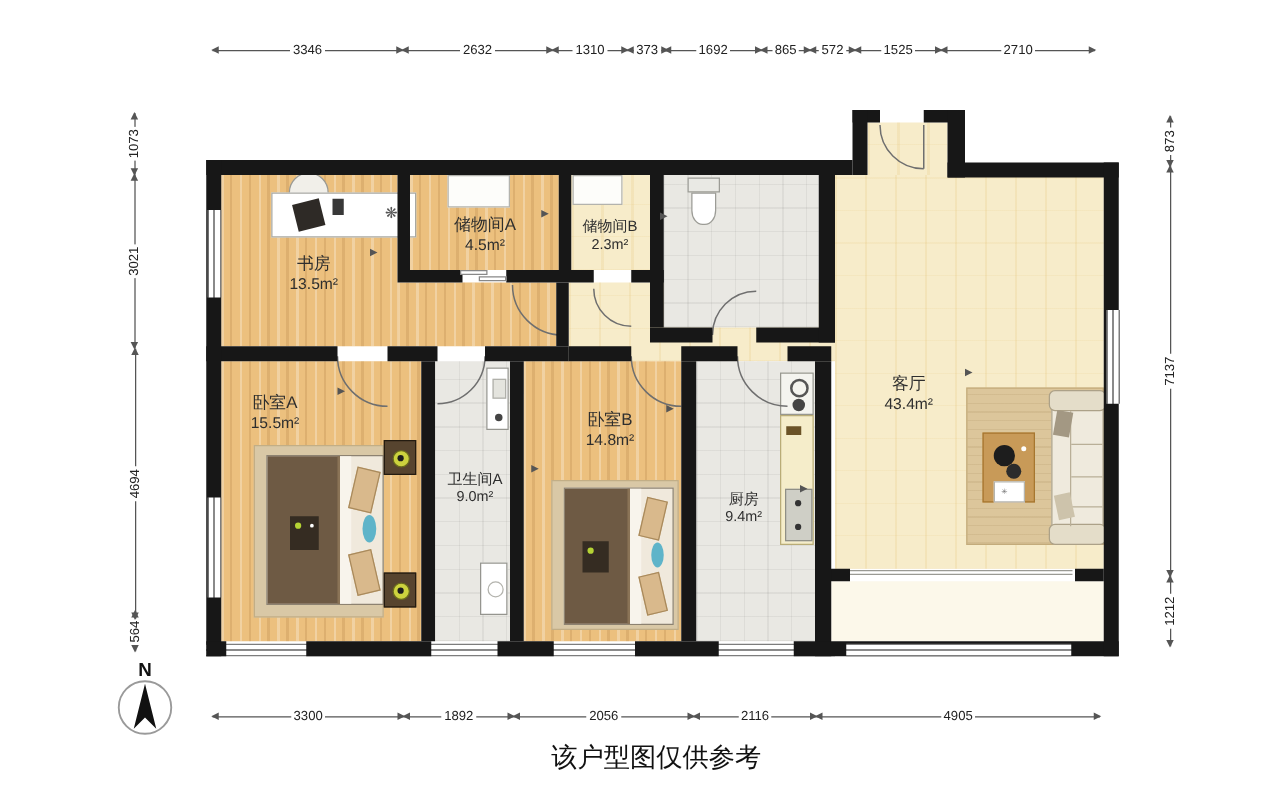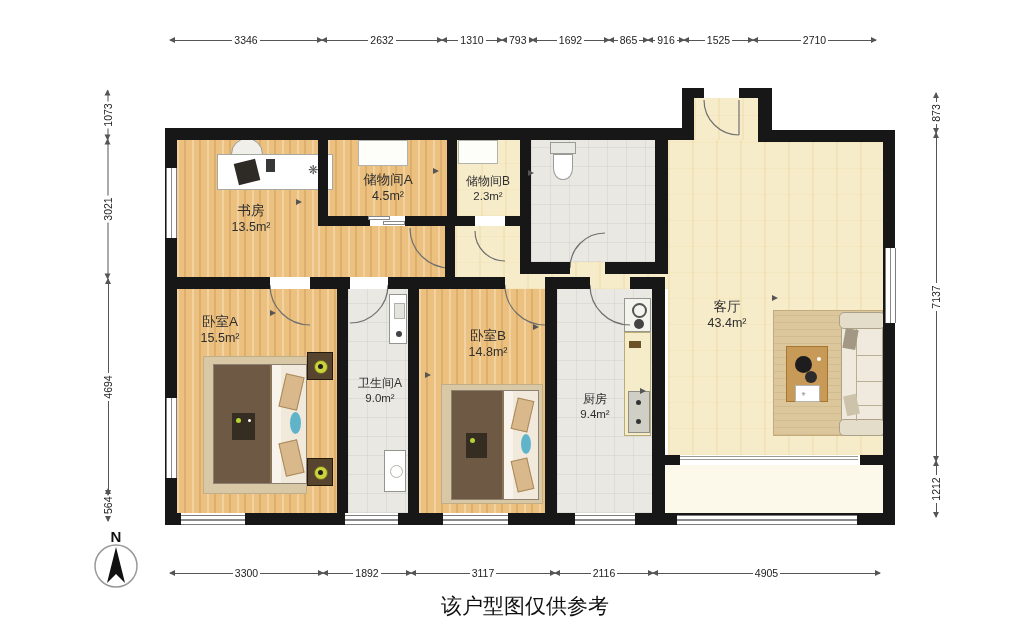--- a/index.html
+++ b/index.html
@@ -252,36 +252,36 @@
       <b>2632</b>
       <i class="dl ra"></i>
     </div>
   <div class="dim" style="left:442px;top:32px;width:60px">
       <i class="dl la"></i>
       <b>1310</b>
       <i class="dl ra"></i>
     </div>
   <div class="dim" style="left:502px;top:32px;width:30px">
       <i class="dl la"></i>
-      <b>793</b>
+      <b>373</b>
       <i class="dl ra"></i>
     </div>
   <div class="dim" style="left:532px;top:32px;width:77px">
       <i class="dl la"></i>
       <b>1692</b>
       <i class="dl ra"></i>
     </div>
   <div class="dim" style="left:609px;top:32px;width:39px">
       <i class="dl la"></i>
       <b>865</b>
       <i class="dl ra"></i>
     </div>
   <div class="dim" style="left:648px;top:32px;width:36px">
       <i class="dl la"></i>
-      <b>916</b>
+      <b>572</b>
       <i class="dl ra"></i>
     </div>
   <div class="dim" style="left:684px;top:32px;width:69px">
       <i class="dl la"></i>
       <b>1525</b>
       <i class="dl ra"></i>
     </div>
   <div class="dim" style="left:753px;top:32px;width:123px">
       <i class="dl la"></i>
       <b>2710</b>
@@ -293,21 +293,21 @@
       <b>3300</b>
       <i class="dl ra"></i>
     </div>
   <div class="dim" style="left:323px;top:565px;width:88px">
       <i class="dl la"></i>
       <b>1892</b>
       <i class="dl ra"></i>
     </div>
   <div class="dim" style="left:411px;top:565px;width:144px">
       <i class="dl la"></i>
-      <b>3117</b>
+      <b>2056</b>
       <i class="dl ra"></i>
     </div>
   <div class="dim" style="left:555px;top:565px;width:98px">
       <i class="dl la"></i>
       <b>2116</b>
       <i class="dl ra"></i>
     </div>
   <div class="dim" style="left:653px;top:565px;width:227px">
       <i class="dl la"></i>
       <b>4905</b>

